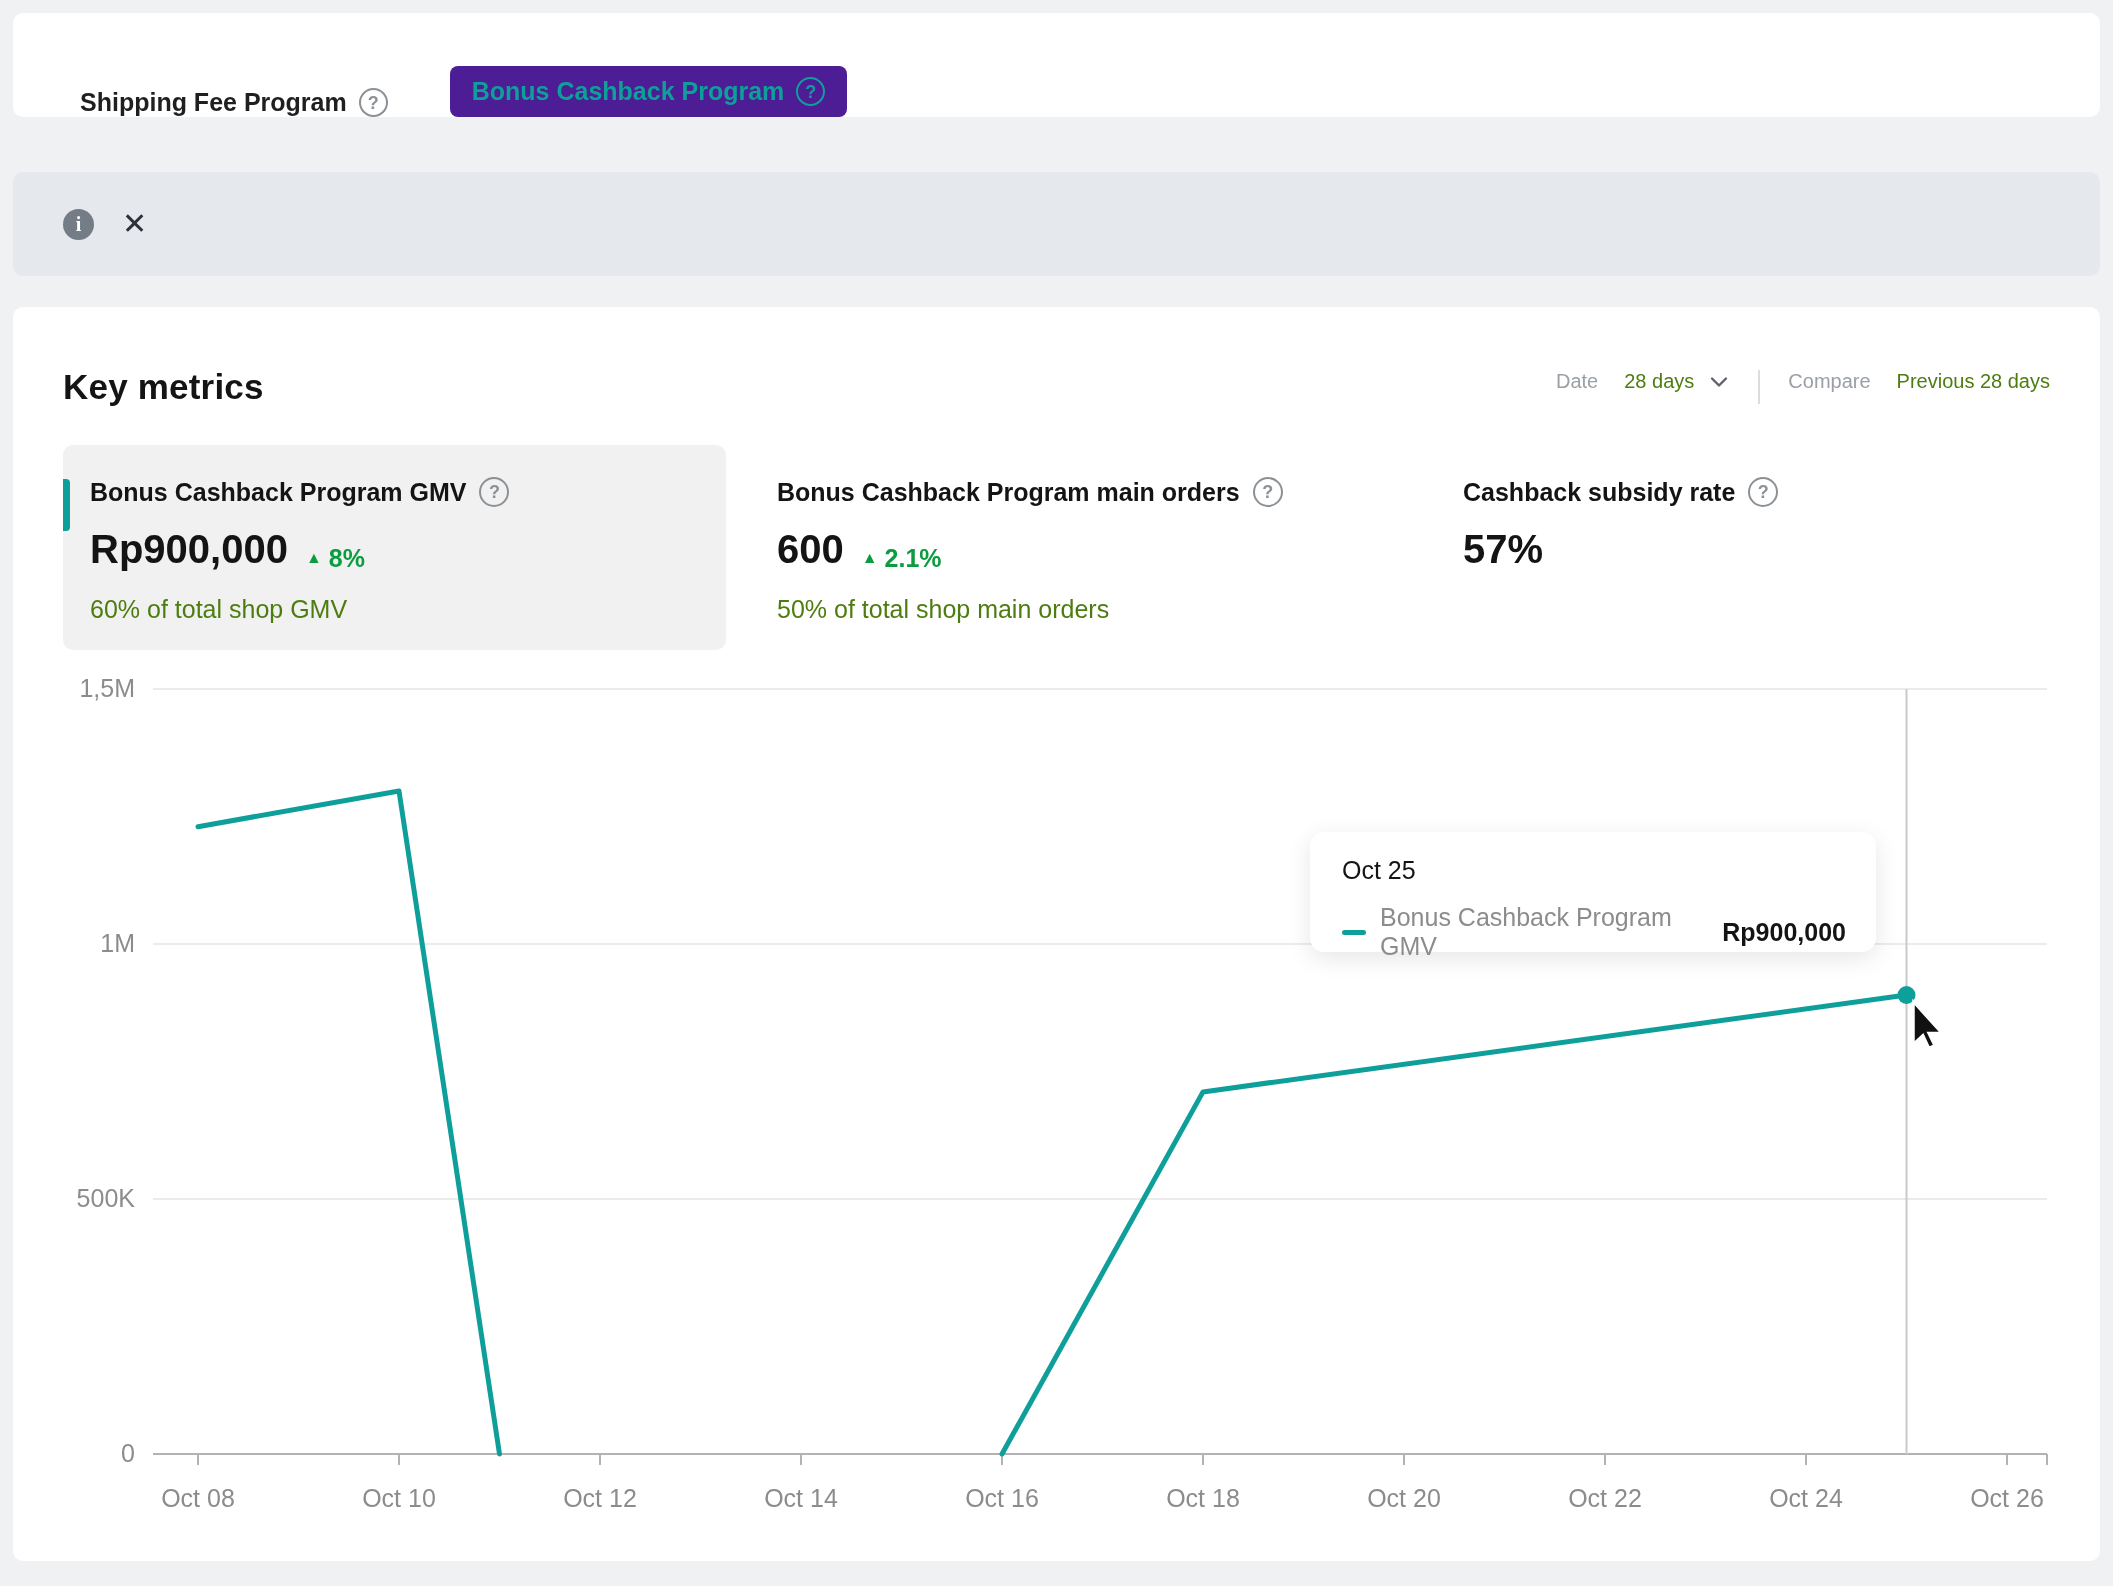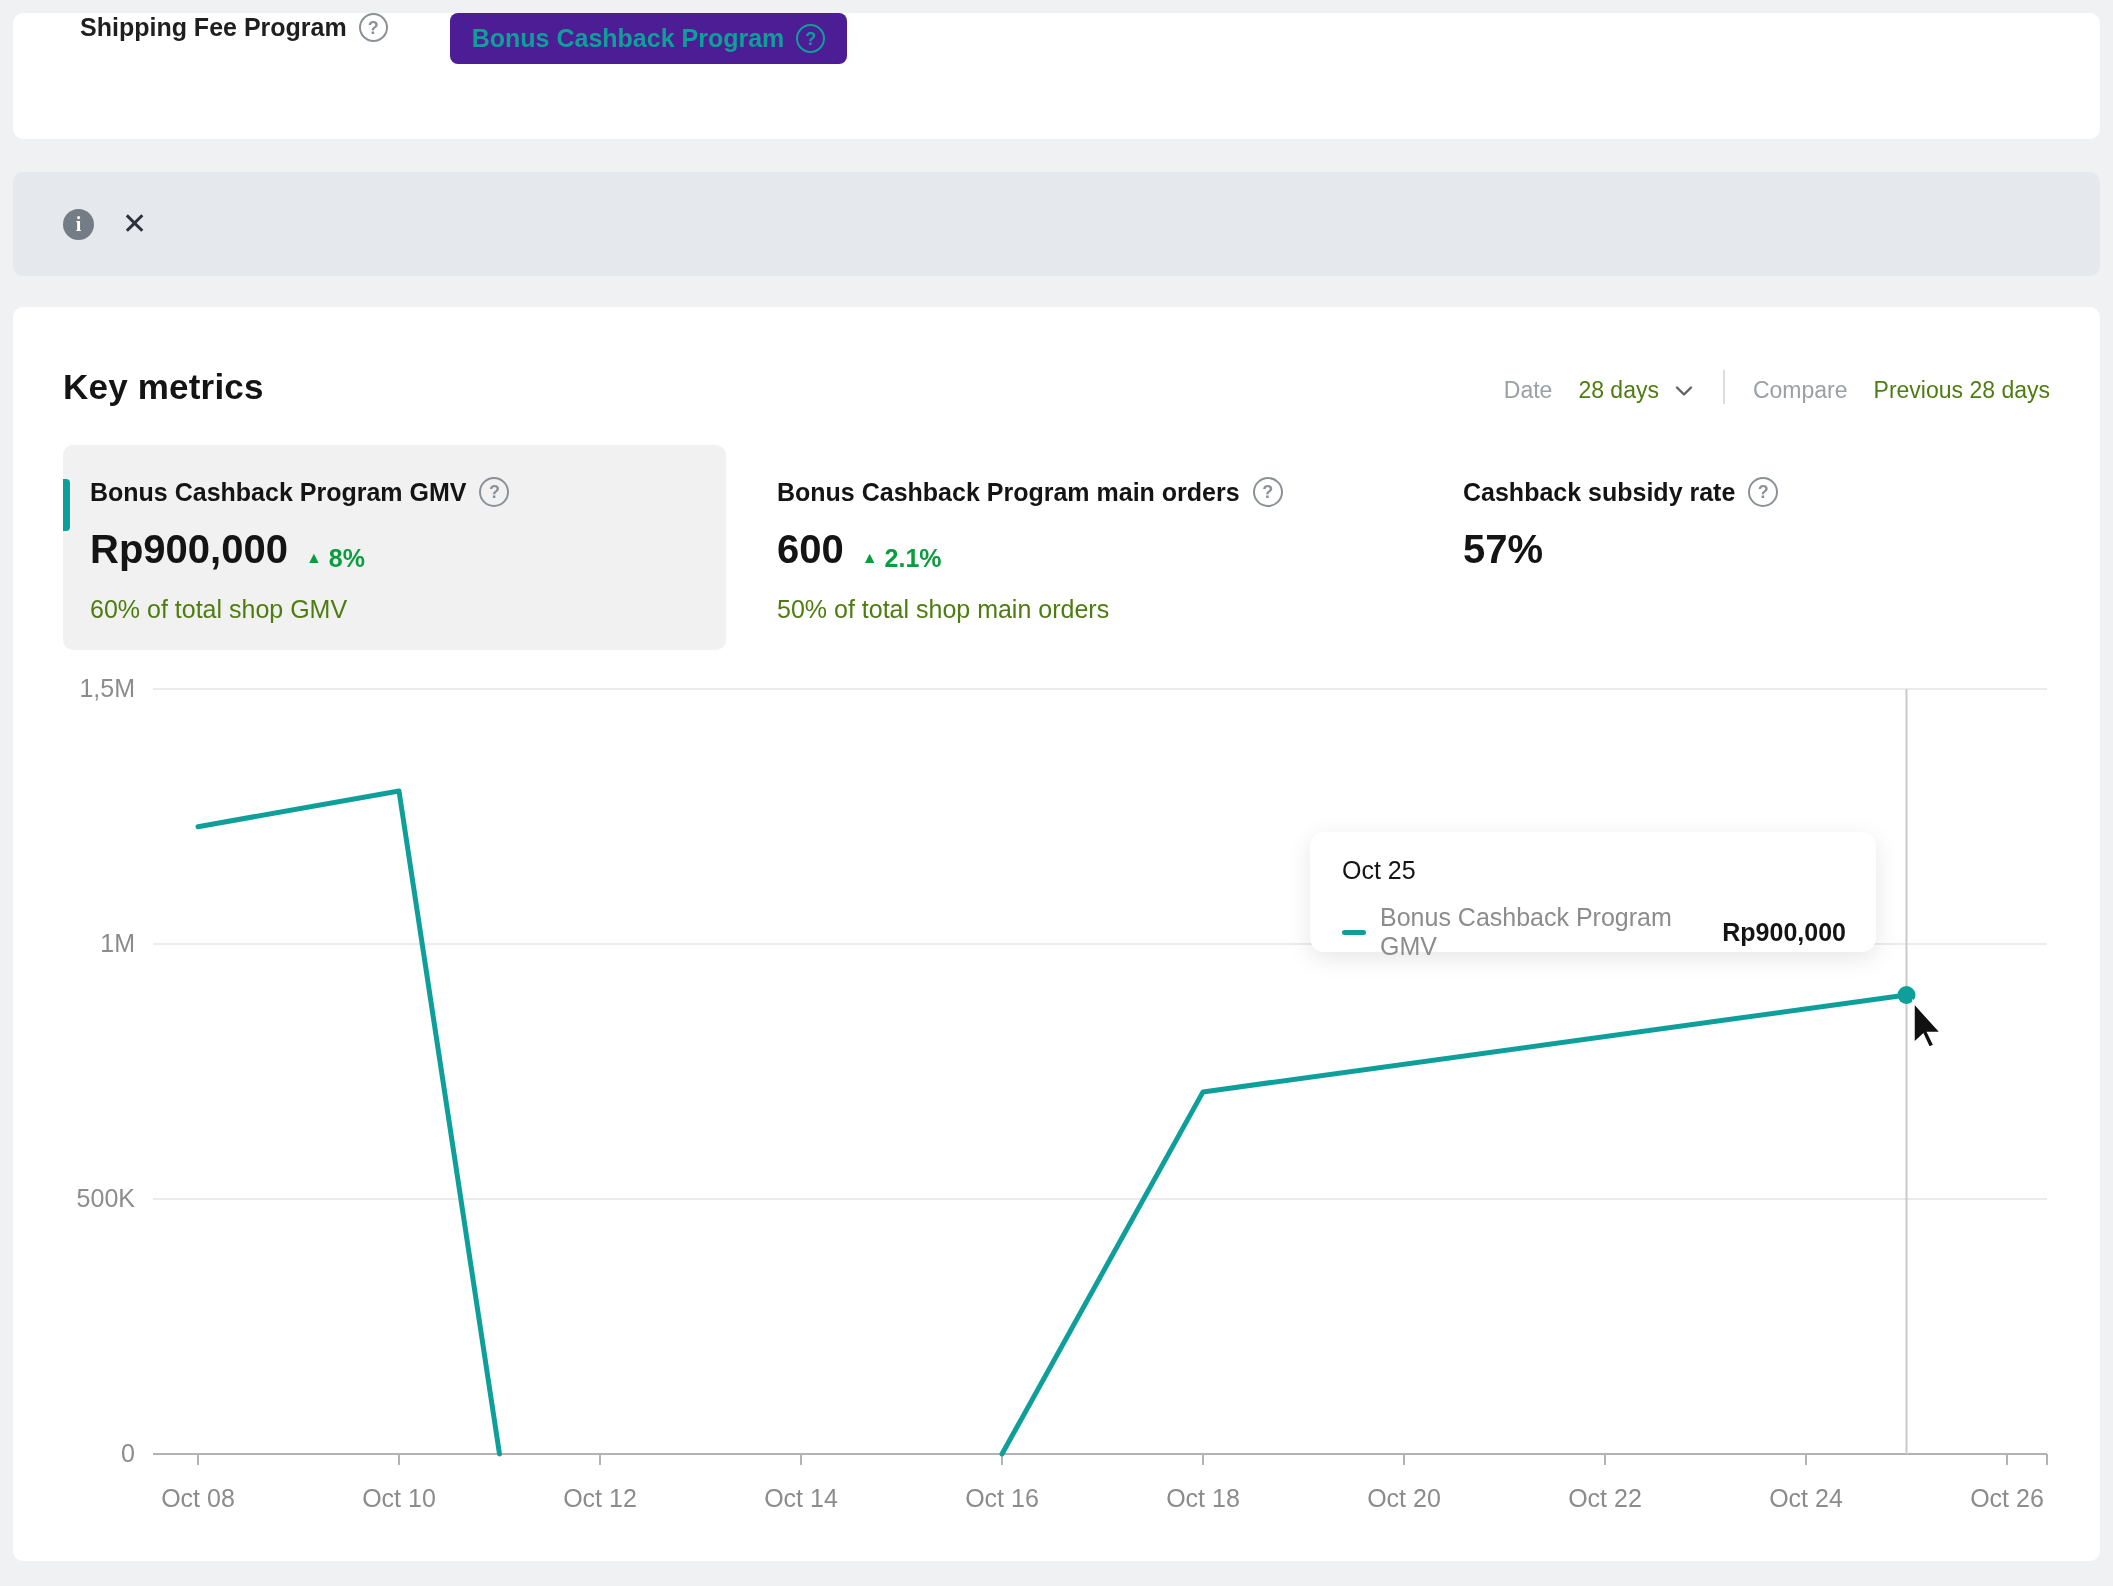--- a/index.html
+++ b/index.html
@@ -4,21 +4,21 @@
 <style>
   * { margin:0; padding:0; box-sizing:border-box; }
   html,body { width:2113px; height:1586px; }
   body {
     font-family:"Liberation Sans","DejaVu Sans",sans-serif;
     background:#f0f1f3; color:#1f1f1f; position:relative; overflow:hidden;
   }
   .card { background:#fff; border-radius:10px; position:absolute; left:13px; right:13px; }
 
   
-  .tabs-card { top:13px; height:126px; display:flex; align-items:flex-start; padding-left:67px; }
+  .tabs-card { top:13px; height:104px; display:flex; align-items:flex-end; padding-left:67px; }
   .tab { display:flex; align-items:center; gap:12px; font-size:25px; font-weight:700; cursor:pointer; }
   .tab.plain { color:#1f1f1f; }
   .tab.pill { margin-left:62px; background:#4c1d95; color:#0f9f9a; font-weight:600;
               padding:11px 22px; border-radius:8px; }
   .help-icon { display:inline-flex; align-items:center; justify-content:center;
                width:29px; height:29px; border-radius:50%; border:2px solid #8c9196;
                color:#8c9196; font-size:18px; font-weight:700; line-height:1; }
   .tab.pill .help-icon { border-color:#0f9f9a; color:#0f9f9a; }
 
   
@@ -32,21 +32,21 @@
   .banner-text { font-size:26px; color:#2e3238; flex:1; }
   .banner-link { color:#0f9f9a; margin-left:10px; text-decoration:none; cursor:pointer; }
   .banner-close { font-size:30px; color:#2e3238; cursor:pointer; background:none; border:none;
                   line-height:1; padding:4px; }
 
   
   .main-card { top:307px; height:1254px; }
   .km-header { position:absolute; top:52px; left:50px; right:50px; height:56px;
                display:flex; align-items:center; }
   .km-title { font-size:35px; font-weight:700; color:#141414; letter-spacing:.2px; }
-  .km-controls { margin-left:auto; display:flex; align-items:flex-end; font-size:23px; }
+  .km-controls { margin-left:auto; display:flex; align-items:flex-start; font-size:20px; }
   .ctl-label { color:#9aa0a6; }
   .ctl-value { color:#4d7c0f; margin-left:26px; display:flex; align-items:center; gap:14px; cursor:pointer; }
   .ctl-divider { width:2px; height:34px; background:#dadde0; margin:0 28px; }
   .chev { width:22px; height:22px; }
 
   
   .metrics-row { position:absolute; top:138px; left:50px; right:50px; height:205px; }
   .metric-card { position:absolute; top:0; height:205px; padding-top:32px; }
   .metric-card.selected { left:0; width:663px; background:#f1f1f1; border-radius:10px;
                           padding-left:27px; }

